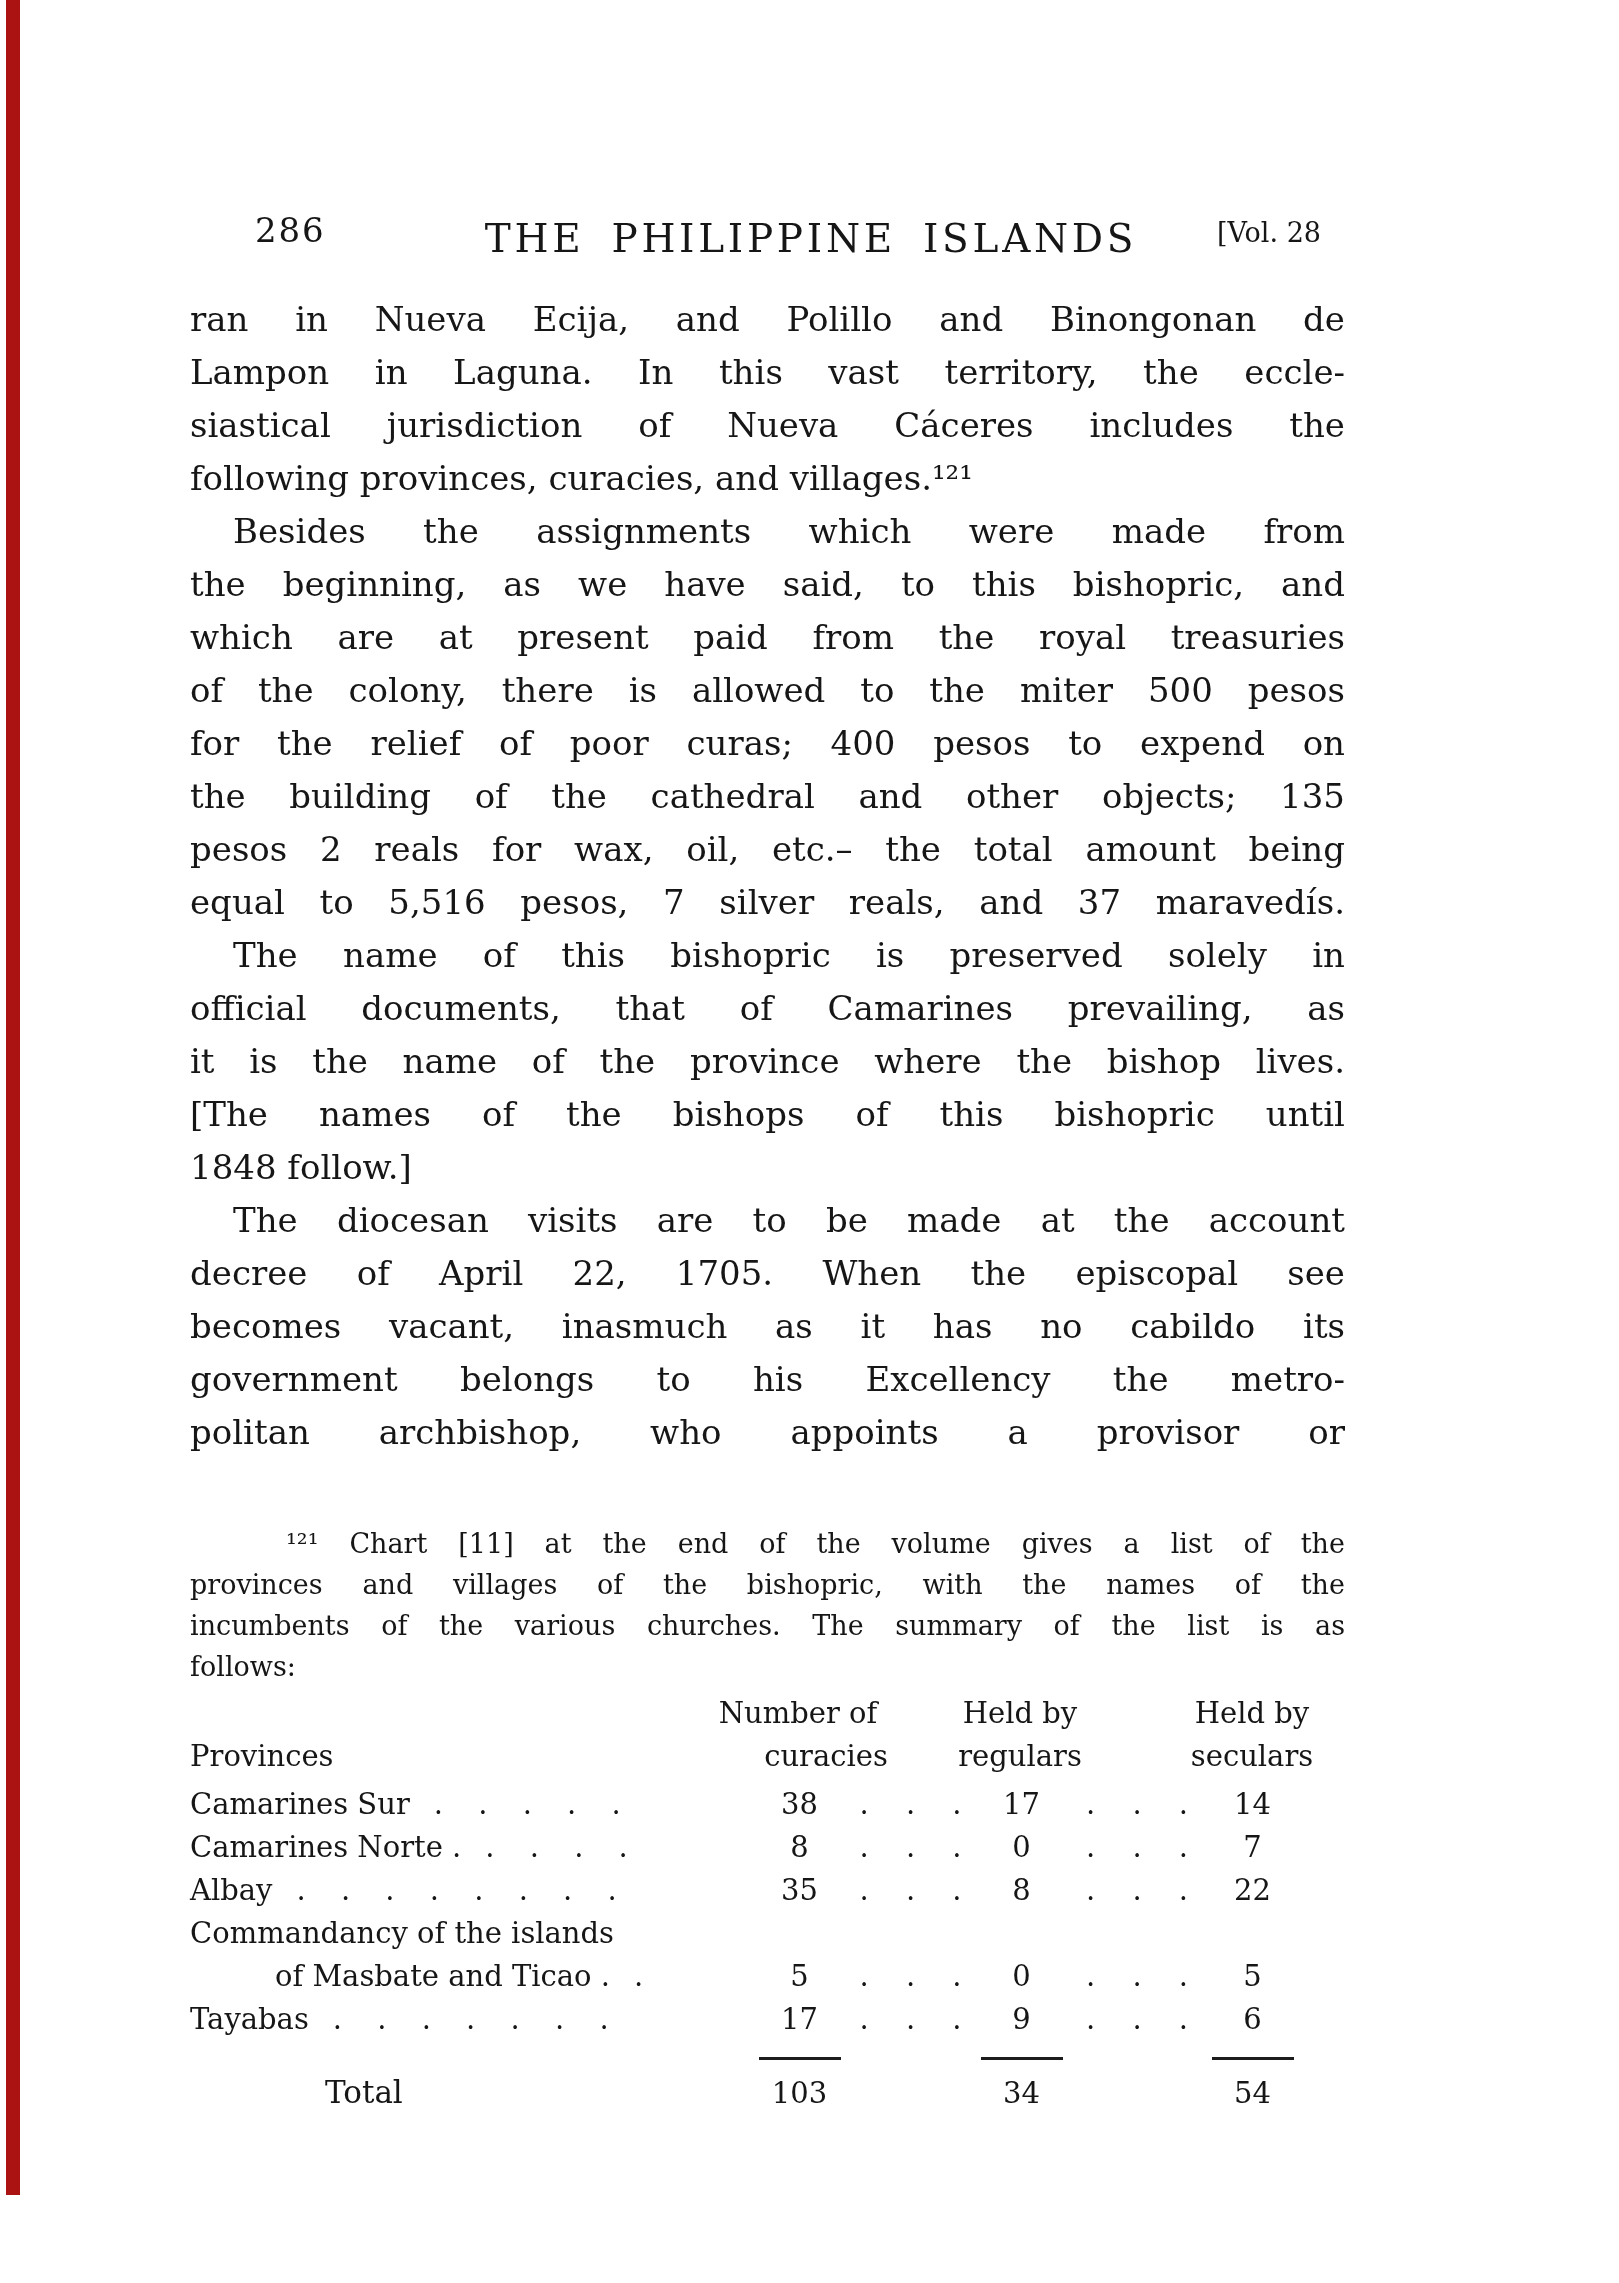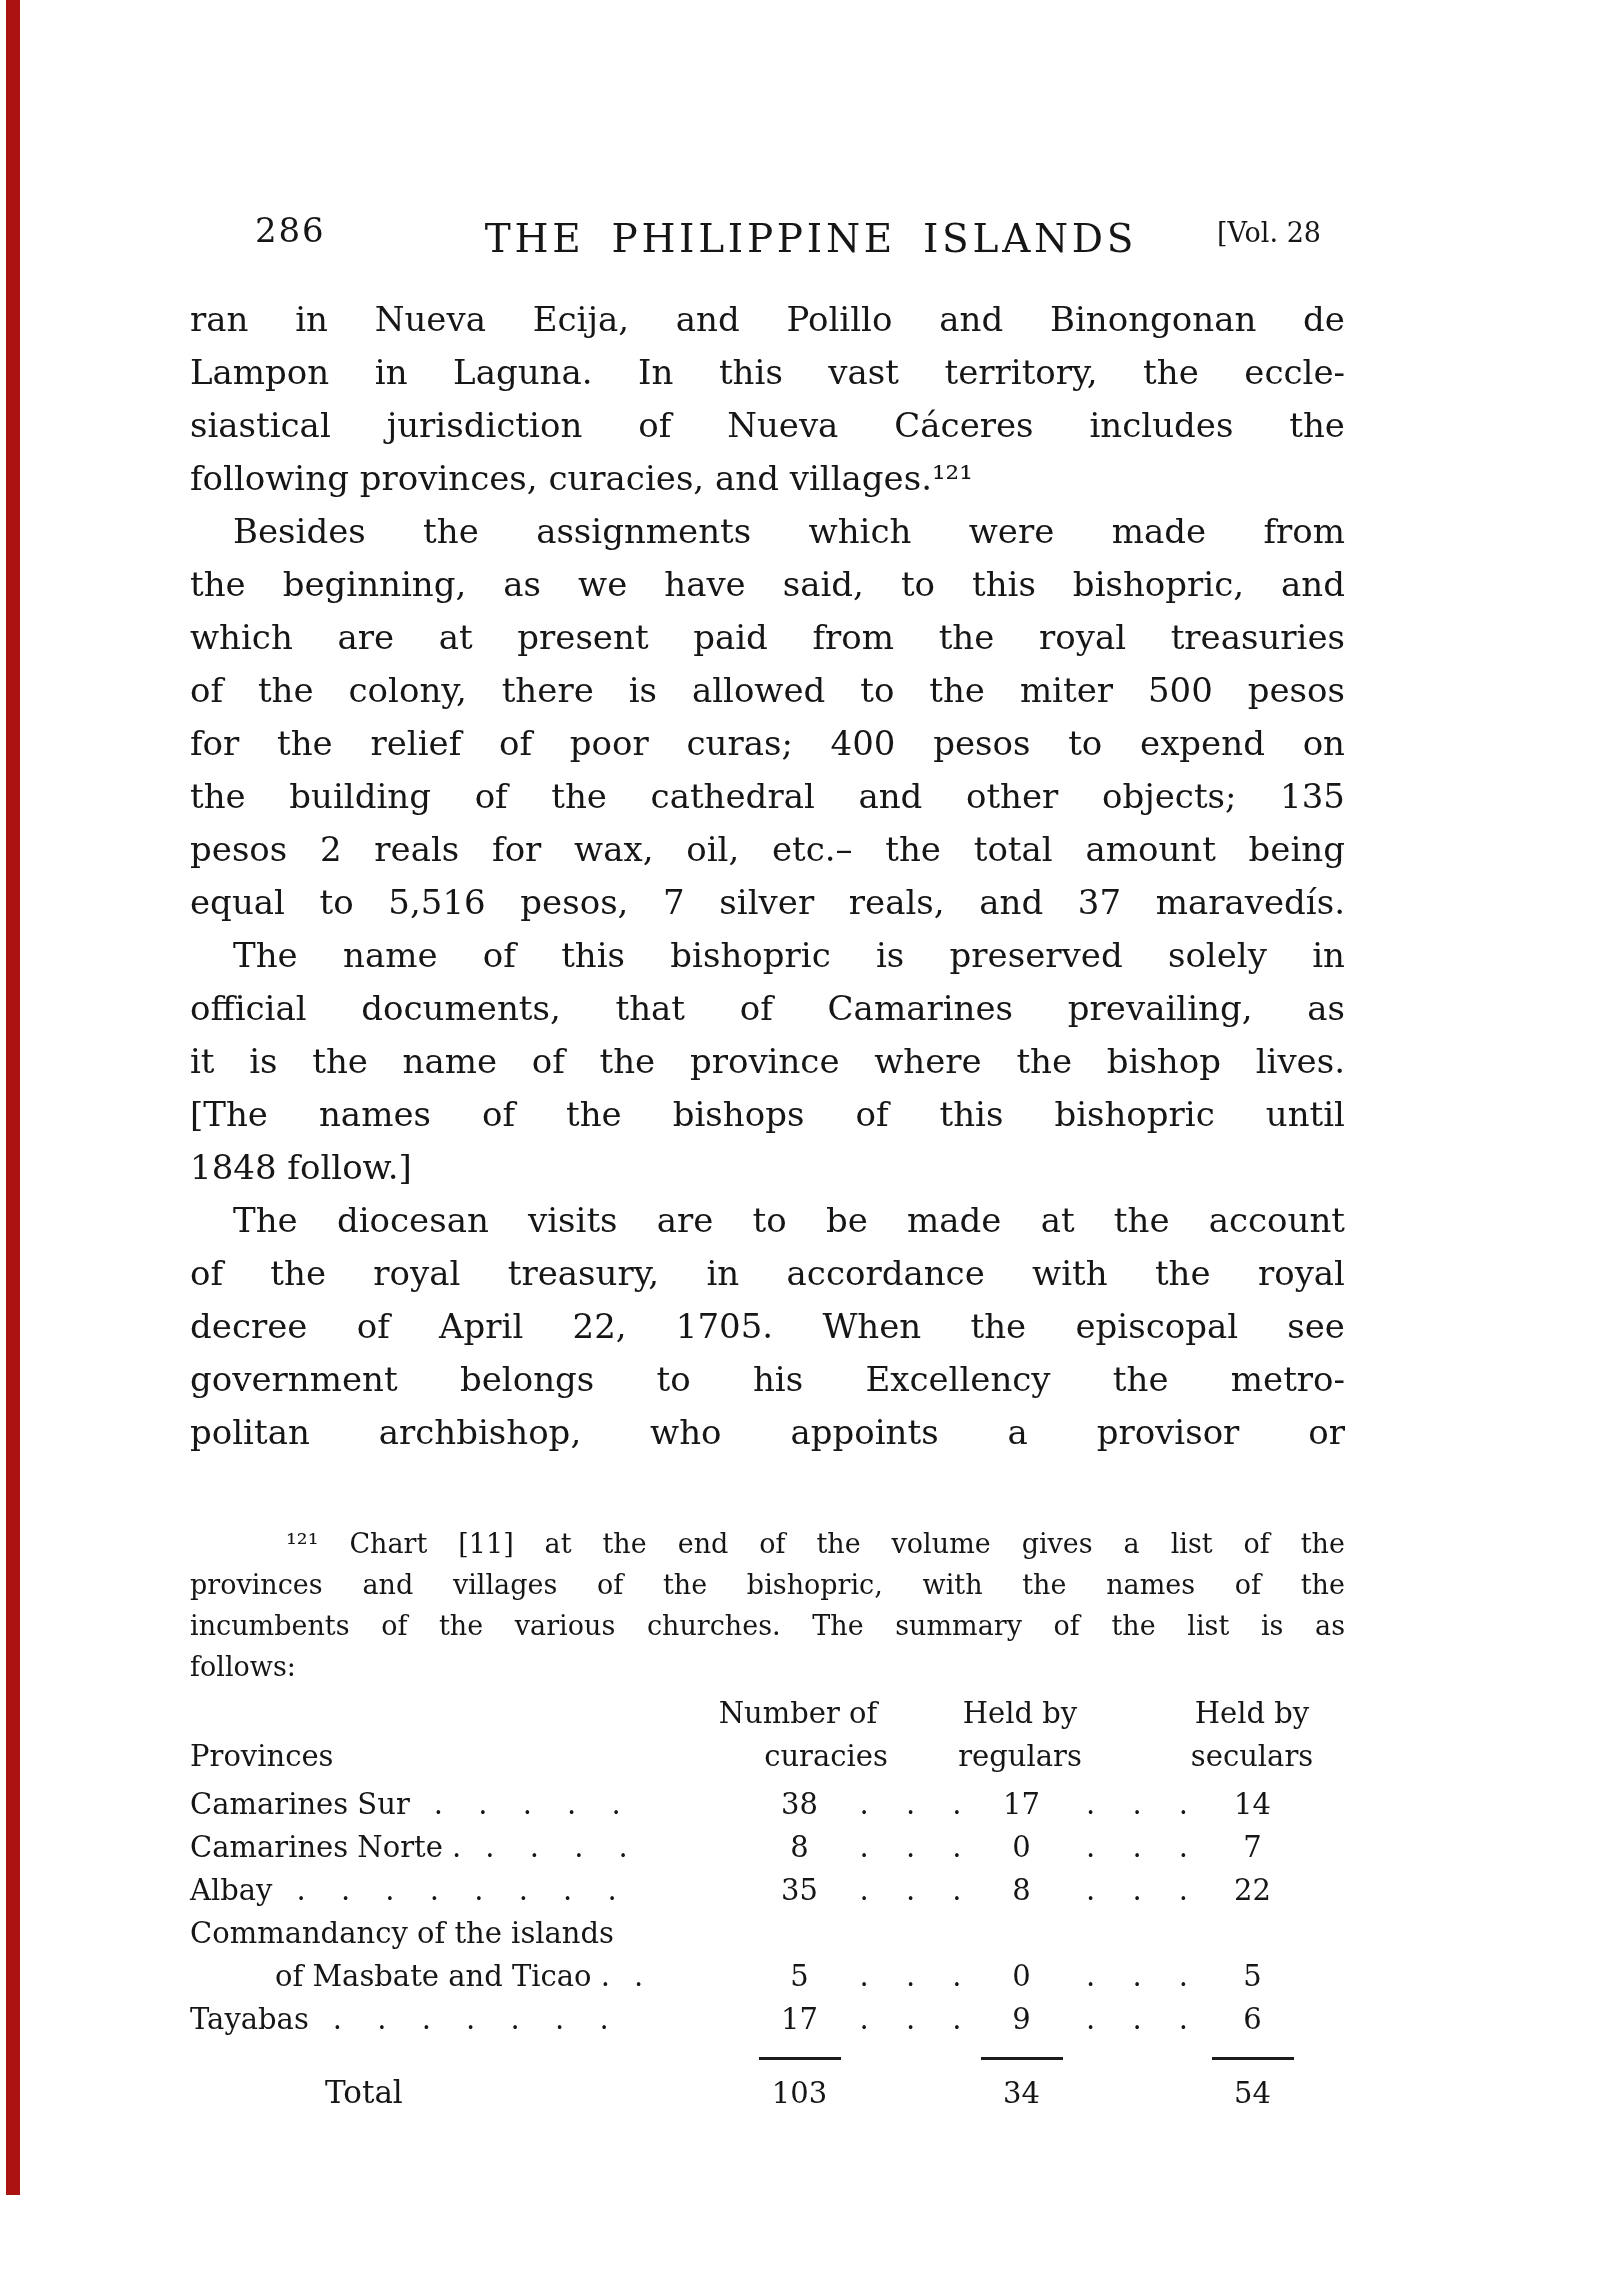--- a/index.html
+++ b/index.html
@@ -72,22 +72,22 @@
       <div class="bline">for the relief of poor curas; 400 pesos to expend on</div>
       <div class="bline">the building of the cathedral and other objects; 135</div>
       <div class="bline">pesos 2 reals for wax, oil, etc.– the total amount being</div>
       <div class="bline">equal to 5,516 pesos, 7 silver reals, and 37 maravedís.</div>
       <div class="bline indent">The name of this bishopric is preserved solely in</div>
       <div class="bline">official documents, that of Camarines prevailing, as</div>
       <div class="bline">it is the name of the province where the bishop lives.</div>
       <div class="bline">[The names of the bishops of this bishopric until</div>
       <div class="bline nolast">1848 follow.]</div>
       <div class="bline indent">The diocesan visits are to be made at the account</div>
-      <div class="bline">of the royal treasury, in accordance with the royal</div>
       <div class="bline">decree of April 22, 1705.  When the episcopal see</div>
+      <div class="bline">becomes vacant, inasmuch as it has no cabildo its</div>
       <div class="bline">government belongs to his Excellency the metro-</div>
       <div class="bline">politan archbishop, who appoints a provisor or</div>
     </main>
 
   <section class="footnote">
     <div>
         <div class="fline findent">¹²¹ Chart [11] at the end of the volume gives a list of the</div>
         <div class="fline">provinces and villages of the bishopric, with the names of the</div>
         <div class="fline">incumbents of the various churches.  The summary of the list is as</div>
         <div class="fline nolast">follows:</div>

